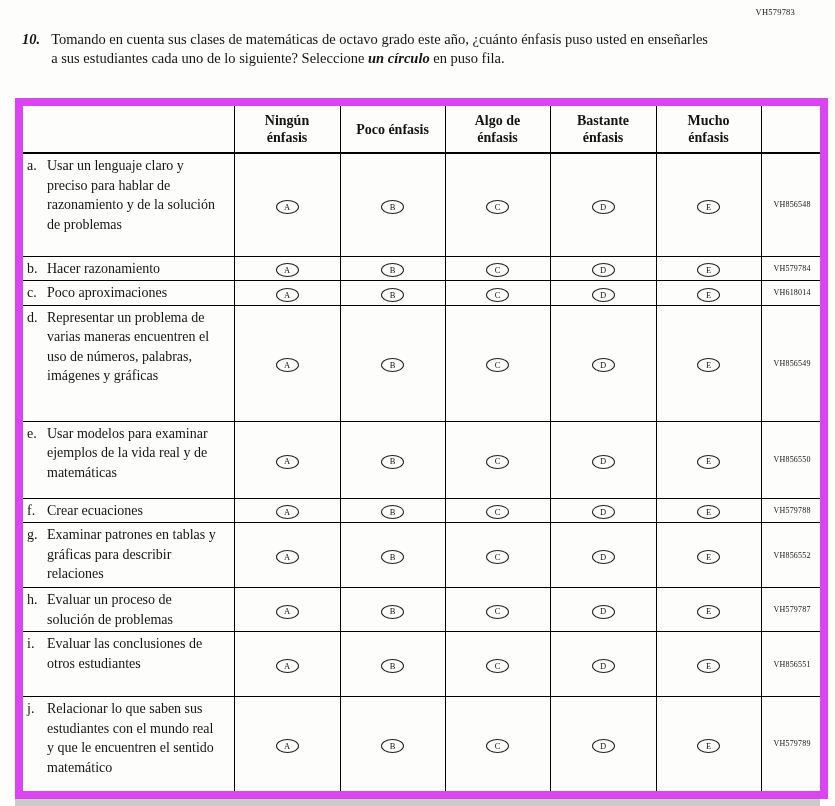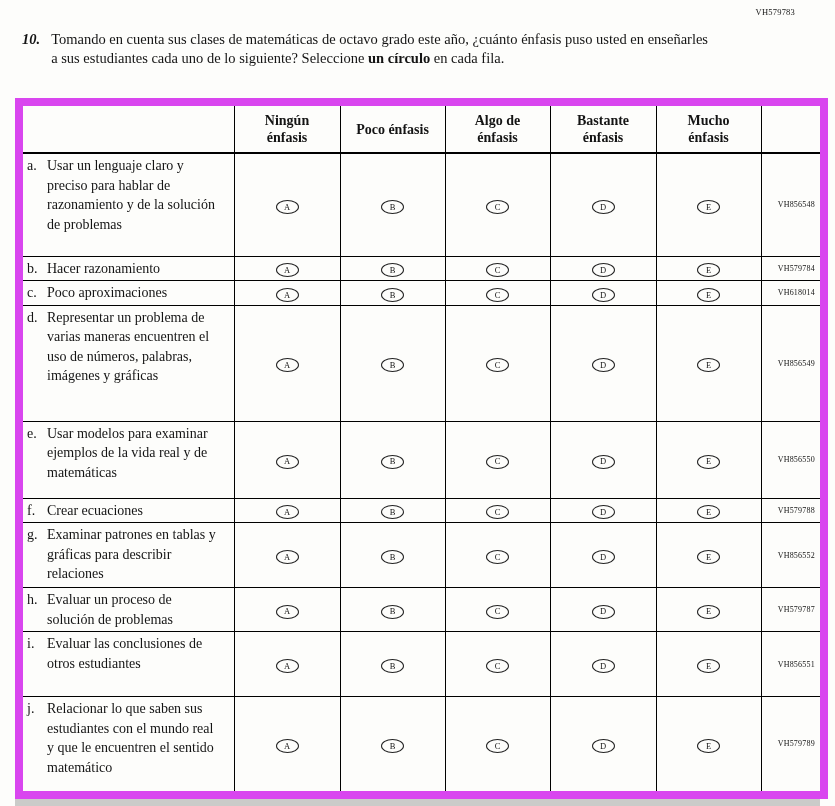--- a/index.html
+++ b/index.html
@@ -28,21 +28,21 @@
     margin-right:11px;
     flex:0 0 auto;
     font-style:italic;
   }
   .qtext {
     margin:0;
     font-size:14.5px;
     line-height:19px;
     width:662px;
   }
-  .qtext b { font-weight:bold; }
+  .qtext b { font-weight:bold;font-style:italic; }
 
   table.emphasis {
     border-collapse:collapse;
     table-layout:fixed;
     width:805px;
     margin:30px 0 0 15px;
     border:8px solid #d946ef;
   }
   th, td { border:1px solid #000; }
   thead th { border-bottom:2px solid #000; }
@@ -77,21 +77,21 @@
     border:1.3px solid #222;
     border-radius:50%;
     font-size:8.5px;
     line-height:1;
     cursor:pointer;
     background:#fdfdfb;
   }
 
   td.code-cell {
     font-size:8px;
-    text-align:center;
+    text-align:left;
     padding-left:12px;
     vertical-align:middle;
     letter-spacing:0.2px;
   }
 
   
   tbody tr:nth-child(1)  { height:103px; }
   tbody tr:nth-child(2)  { height:22px; }
   tbody tr:nth-child(3)  { height:22px; }
   tbody tr:nth-child(4)  { height:116px; }
@@ -110,21 +110,21 @@
 </style>
 </head>
 <body>
 
 <div class="page">
 
   <div class="top-code">VH579783</div>
 
   <div class="question">
     <span class="qnum">10.</span>
-    <p class="qtext"><span>Tomando en cuenta sus clases de matemáticas de octavo grado este año, ¿cuánto énfasis puso usted en enseñarles a sus estudiantes cada uno de lo siguiente? Seleccione </span><b>un círculo</b><span> en cada fila.</span></p>
+    <p class="qtext"><span>Tomando en cuenta sus clases de matemáticas de octavo grado este año, ¿cuánto énfasis puso usted en enseñarles a sus estudiantes cada uno de lo siguiente? Seleccione </span><b>un círculo</b><span> en puso fila.</span></p>
   </div>
 
   <table class="emphasis">
     <colgroup>
       <col style="width:215px">
       <col style="width:106px">
       <col style="width:105px">
       <col style="width:105px">
       <col style="width:106px">
       <col style="width:105px">

